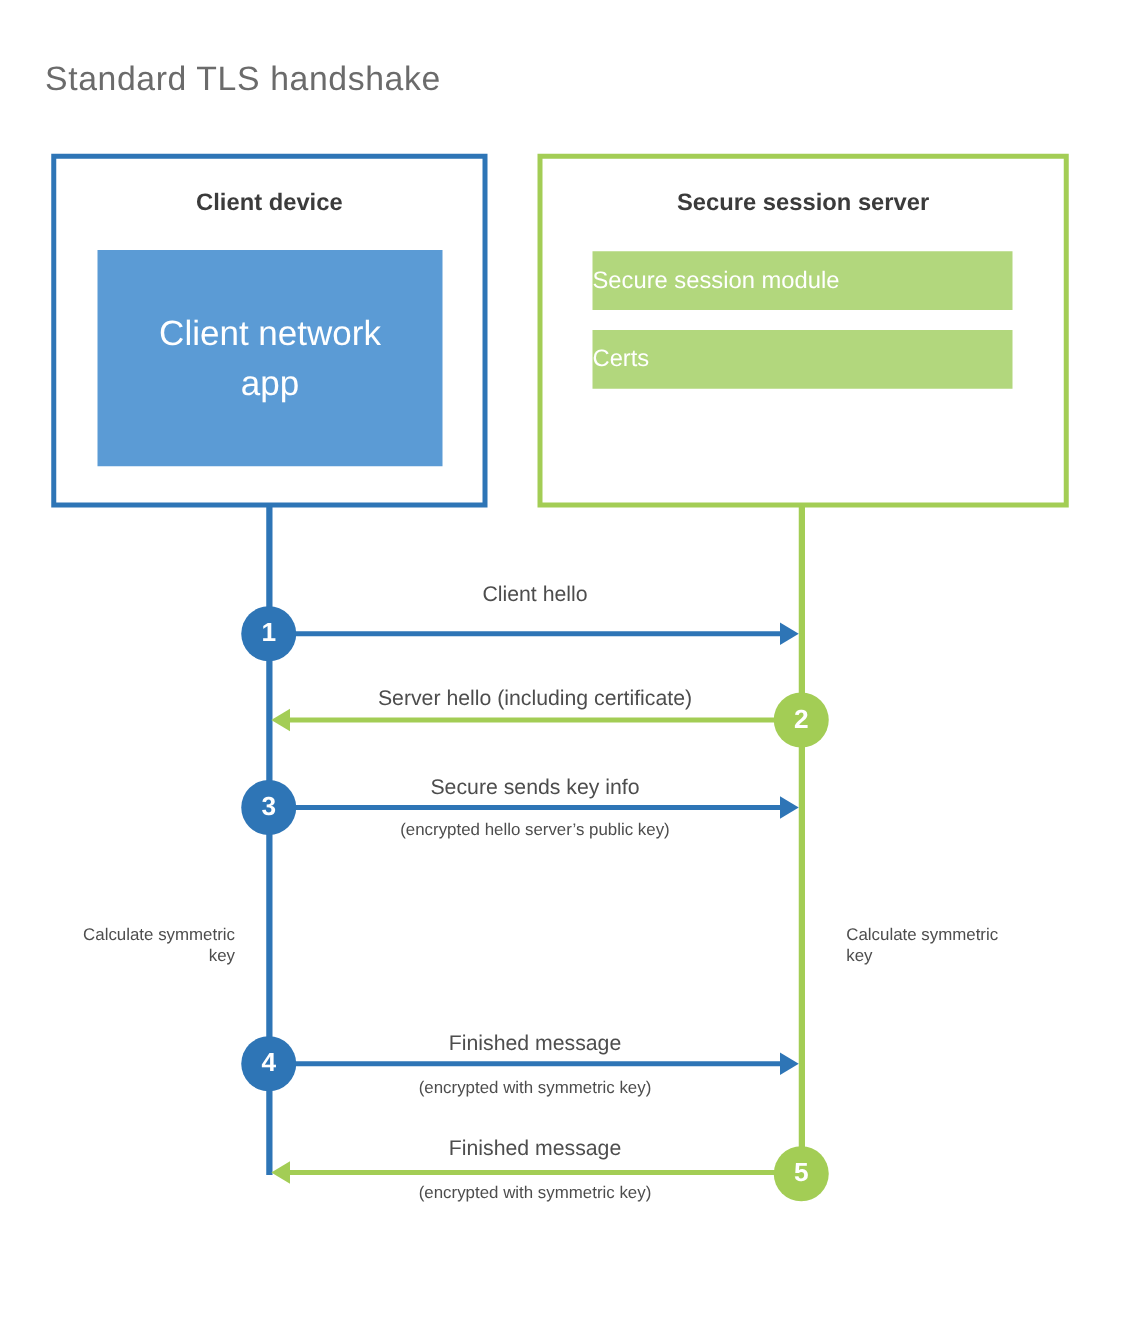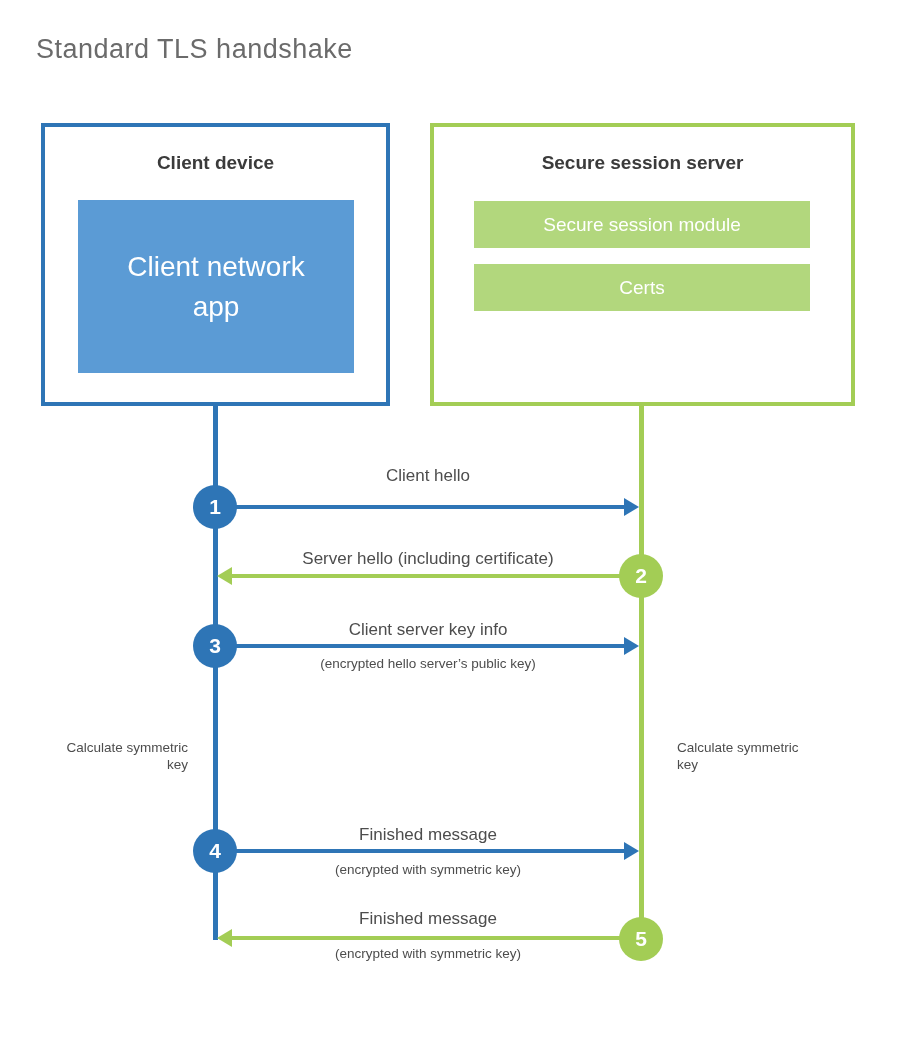--- a/index.html
+++ b/index.html
@@ -6,21 +6,21 @@
   .canvas {
     position: relative;
     width: 900px;
     height: 1058px;
     background: #ffffff;
     font-family: "Liberation Sans", sans-serif;
     overflow: hidden;
   }
   .page-title {
     position: absolute;
-    left: 36px; top: 34px;
+    left: 36px; top: 48px;
     font-size: 27px;
     font-weight: 300;
     color: #6b6b6b;
     letter-spacing: 0.5px;
     margin: 0;
   }
   
   .entity-box {
     position: absolute;
     top: 123px;
@@ -50,21 +50,21 @@
     color: #ffffff;
     font-size: 28px;
     width: 180px;
     line-height: 1.4;
   }
   .module-bar {
     position: absolute;
     left: 474px;
     width: 336px; height: 47px;
     background: var(--green-fill);
-    display: flex; align-items: center; justify-content: center;
+    display: flex; align-items: center; 
   }
   .module-bar span { color: #ffffff; font-size: 19px; }
   .bar1 { top: 201px; }
   .bar2 { top: 264px; }
   .bar3 { top: 325px; }
   
   .lifeline { position: absolute; width: 5px; top: 405px; }
   .lifeline.blue  { left: 213px; height: 535px; background: var(--blue); }
   .lifeline.green { left: 639px; height: 537px; background: var(--green); }
   
@@ -152,21 +152,21 @@
   <div class="msg-label l1">Client hello</div>
   <div class="arrow-line blue a1"></div>
   <div class="head right h1"></div>
   <div class="step-circle blue c1">1</div>
 
   <div class="msg-label l2">Server hello (including certificate)</div>
   <div class="arrow-line green a2"></div>
   <div class="head left h2"></div>
   <div class="step-circle green c2">2</div>
 
-  <div class="msg-label l3">Client server key info</div>
+  <div class="msg-label l3">Secure sends key info</div>
   <div class="arrow-line blue a3"></div>
   <div class="head right h3"></div>
   <div class="msg-sublabel s3">(encrypted hello server’s public key)</div>
   <div class="step-circle blue c3">3</div>
 
   <div class="side-note note-calc-left">Calculate symmetric key</div>
   <div class="side-note note-calc-right">Calculate symmetric key</div>
 
   <div class="msg-label l4">Finished message</div>
   <div class="arrow-line blue a4"></div>

